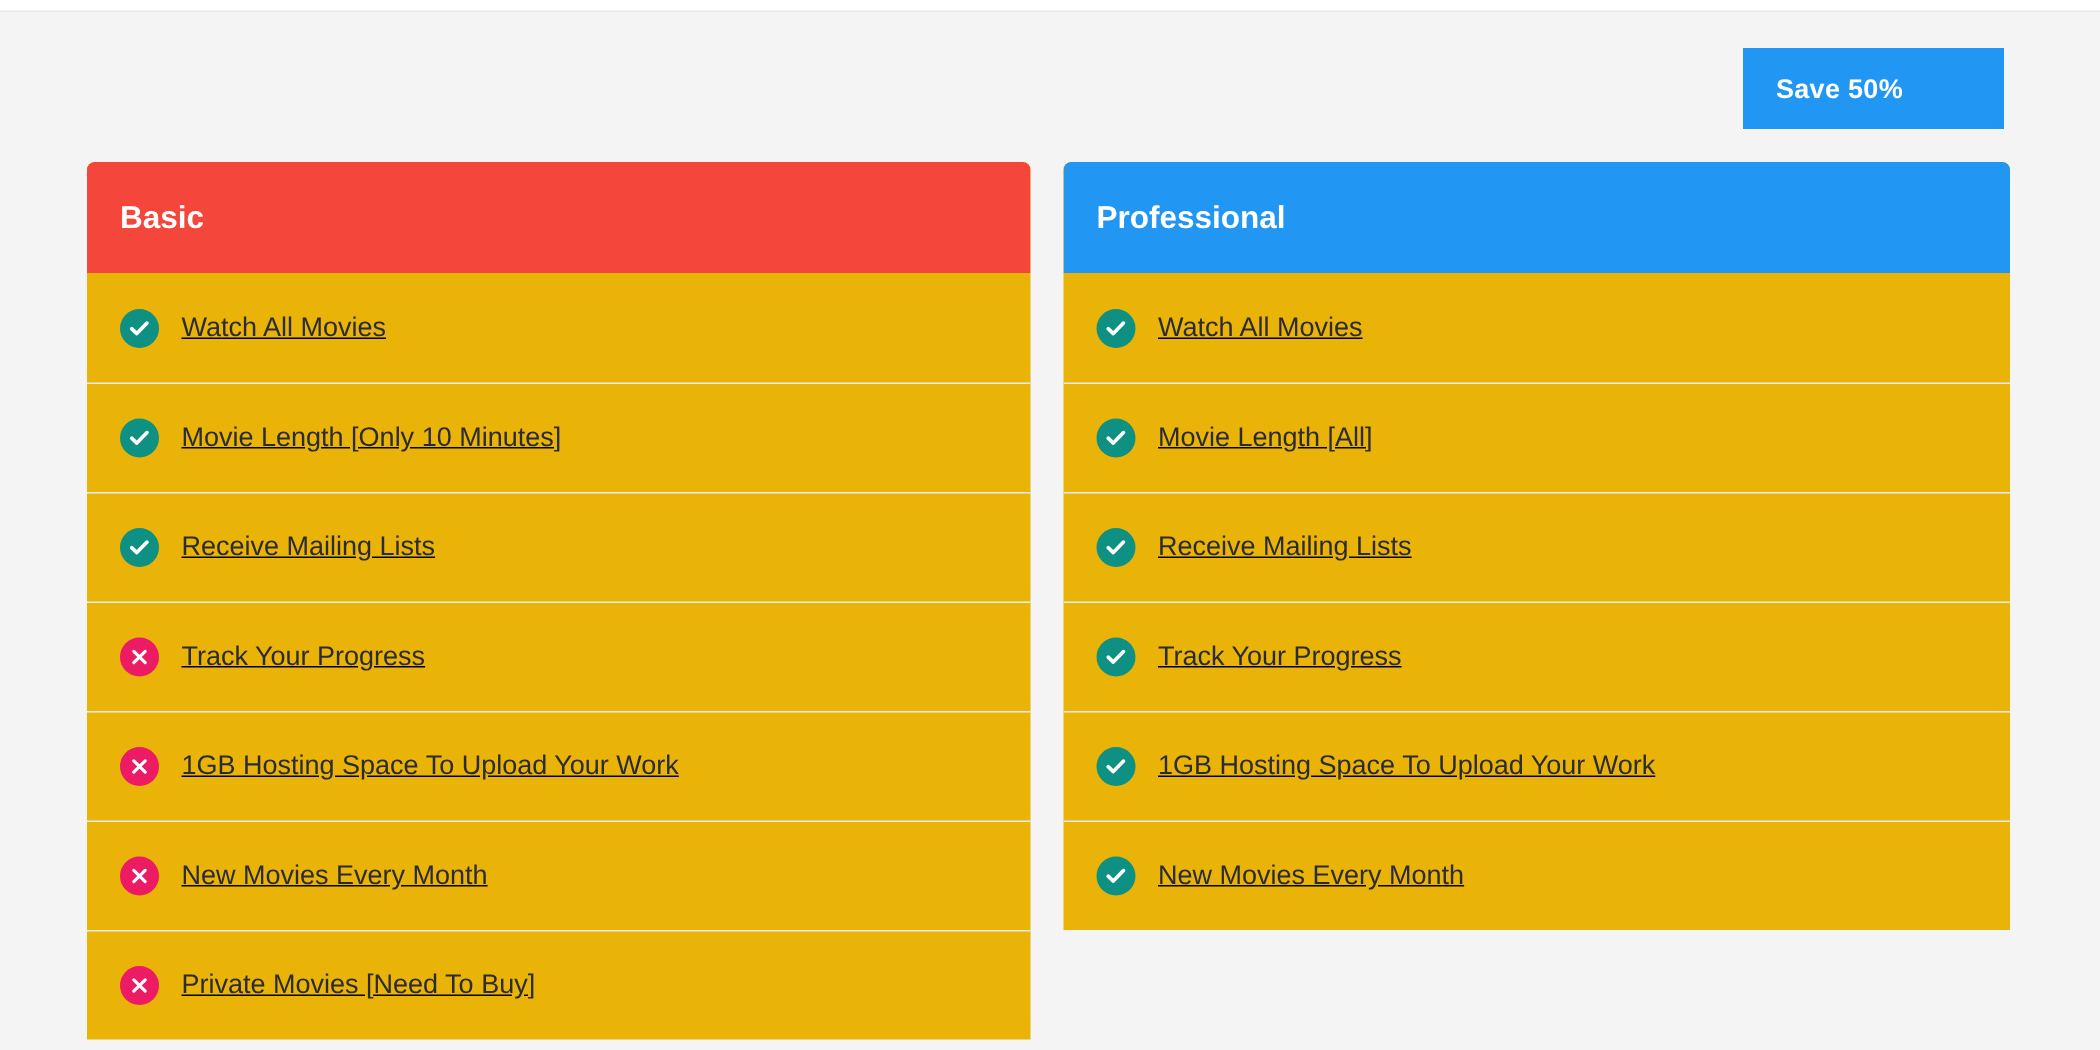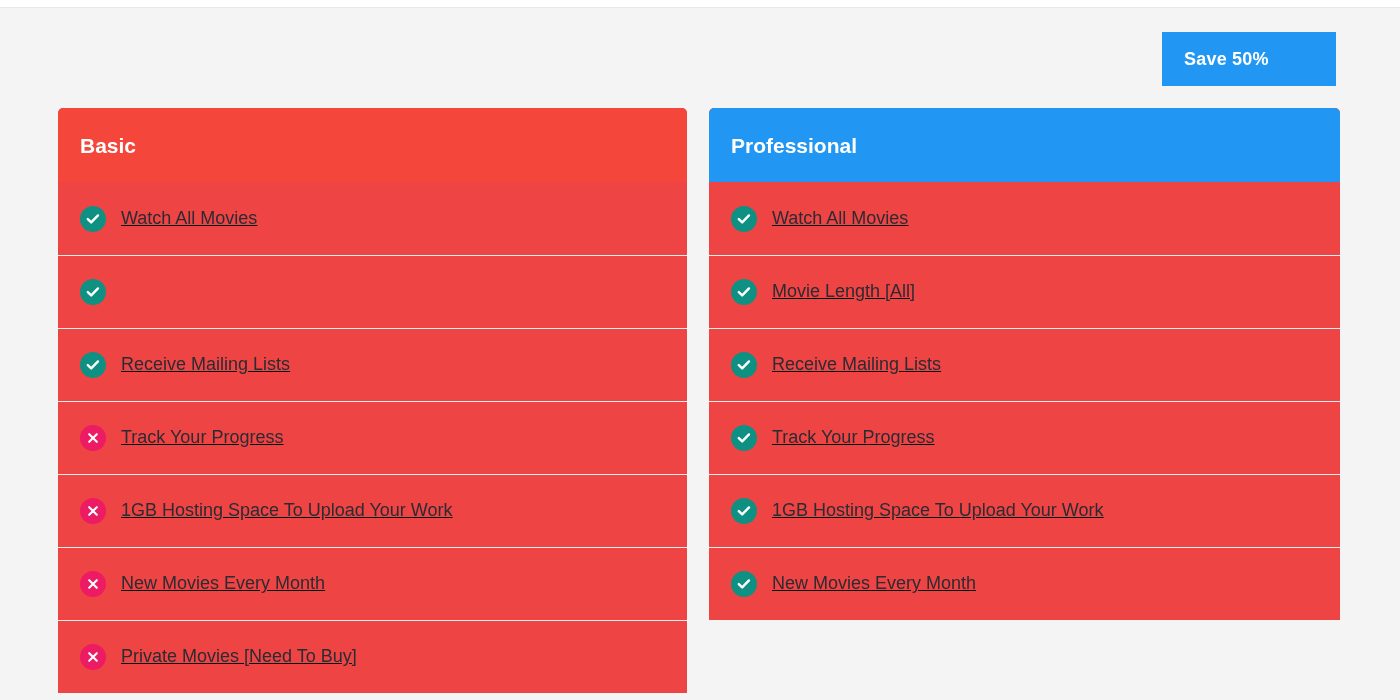--- a/index.html
+++ b/index.html
@@ -64,21 +64,21 @@
     height: 54px;
     background: #2196f3;
     -webkit-clip-path: polygon(0 0, 100% 0, 0 50%, 100% 100%, 0 100%);
     clip-path: polygon(0 0, 100% 0, 0 50%, 100% 100%, 0 100%);
   }
 
   
   .card {
     position: absolute;
     top: 108px;
-    background: #ef4444;
+    background: #eab308;
     border-radius: 5px 5px 0 0;
     overflow: hidden;
   }
   .card-basic { left: 58px;  width: 629px; }
   .card-pro   { left: 709px; width: 631px; }
 
   .card-header {
     height: 74px;
     display: flex;
     align-items: center;
@@ -149,20 +149,21 @@
             </svg>
           </span>
           <span class="feature-label">Watch All Movies</span>
         </div>
         <div class="feature-row">
           <span class="status-icon icon-yes" style="background: rgb(14, 145, 130);">
             <svg width="14" height="14" viewBox="0 0 14 14" aria-hidden="true">
               <path d="M1.8 7.1 L5.2 10.4 L12.0 3.4" fill="none" stroke="#ffffff" stroke-width="2.4" stroke-linecap="round" stroke-linejoin="round"></path>
             </svg>
           </span>
+          <span class="feature-label">Movie Length [Only 10 Minutes]</span>
         </div>
         <div class="feature-row">
           <span class="status-icon icon-yes" style="background: rgb(14, 145, 130);">
             <svg width="14" height="14" viewBox="0 0 14 14" aria-hidden="true">
               <path d="M1.8 7.1 L5.2 10.4 L12.0 3.4" fill="none" stroke="#ffffff" stroke-width="2.4" stroke-linecap="round" stroke-linejoin="round"></path>
             </svg>
           </span>
           <span class="feature-label">Receive Mailing Lists</span>
         </div>
         <div class="feature-row">

